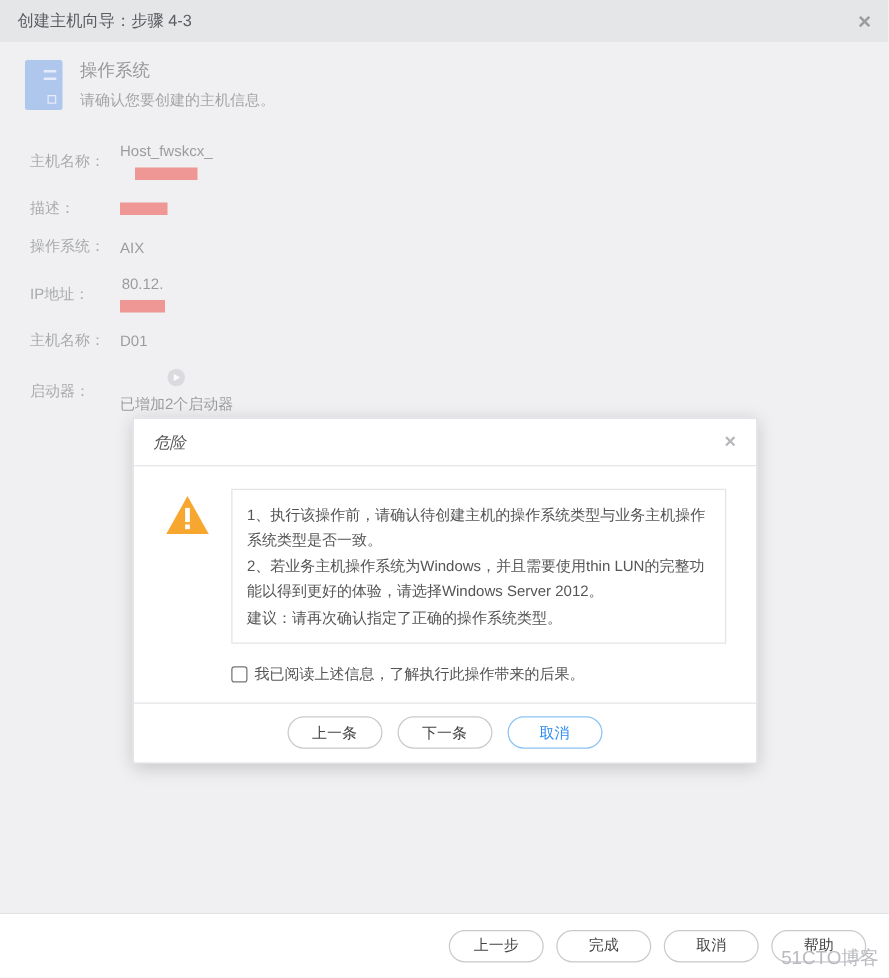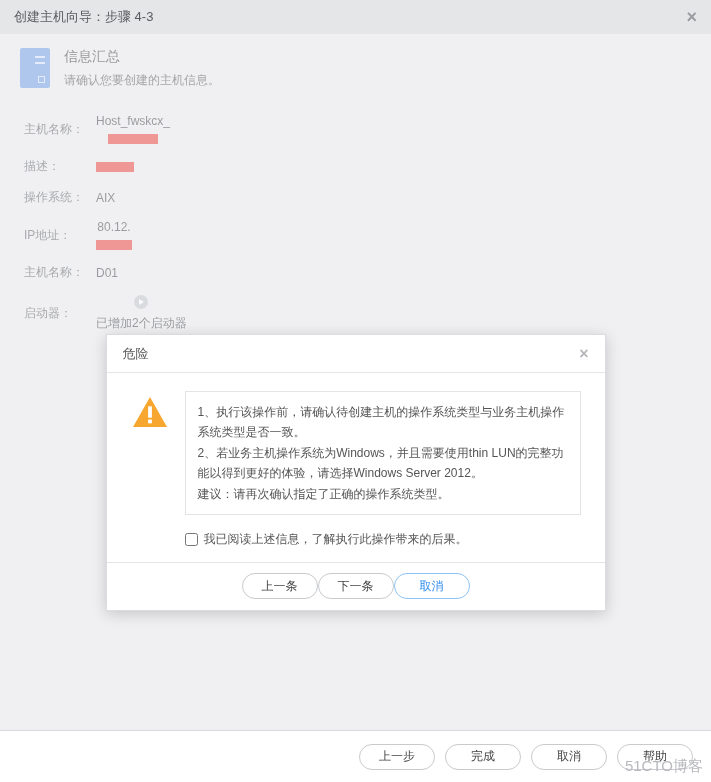--- a/index.html
+++ b/index.html
@@ -106,21 +106,21 @@
   }
   .modal {
     width:500px;
     background:#fff;
     border:1px solid #d9dbdf;
     box-shadow:0 3px 14px rgba(0,0,0,0.18);
   }
   .modal-head {
     height:38px; border-bottom:1px solid #e3e5e8;
     display:flex; align-items:center; justify-content:space-between;
-    padding:0 16px; color:#555; font-size:13px;
+    padding:0 16px; color:#555; font-size:13px;font-style:italic;
   }
   .modal-head .close { color:#b5b7bb; font-size:16px; cursor:pointer; font-weight:bold; }
   .modal-body { padding:18px 24px 8px 24px; }
   .modal-subtitle { font-size:13px; color:#444; margin-bottom:14px; }
   .warn-row { display:flex; gap:16px; }
   .warn-icon {
     width:38px; height:34px; flex-shrink:0; margin-top:4px;
   }
   .msg-box {
     border:1px solid #e2e4e7; padding:10px 12px;
@@ -128,42 +128,42 @@
     flex:1;
   }
   .ack {
     display:flex; align-items:center; gap:6px;
     margin:16px 0 6px 54px;
     color:#555; font-size:12px;
   }
   .ack input { width:13px; height:13px; }
   .modal-foot {
     border-top:1px solid #e3e5e8;
-    height:48px; display:flex; align-items:center; justify-content:center; 
+    height:48px; display:flex; align-items:center; justify-content:center; gap:12px;
   }
   .watermark{
     position:absolute; right:8px; bottom:6px;
     font-size:15px; color:#b8babe;
   }
 </style>
 </head>
 <body>
 
 <div class="wizard-header">
   <span>创建主机向导：步骤 4-3</span>
   <span class="close">×</span>
 </div>
 
 <div class="wizard-body">
   <div class="info-block">
     <div class="doc-icon">
         <span class="sq"></span>
       </div>
     <div>
-      <div class="info-title">信息汇总</div>
+      <div class="info-title">操作系统</div>
       <div class="info-sub">请确认您要创建的主机信息。</div>
     </div>
   </div>
 
   <div class="summary">
     <div class="row">
       <span class="lbl">主机名称：</span>
       <span class="val">
         <span>Host_fwskcx_</span>
           <span class="redact red-a"></span>

